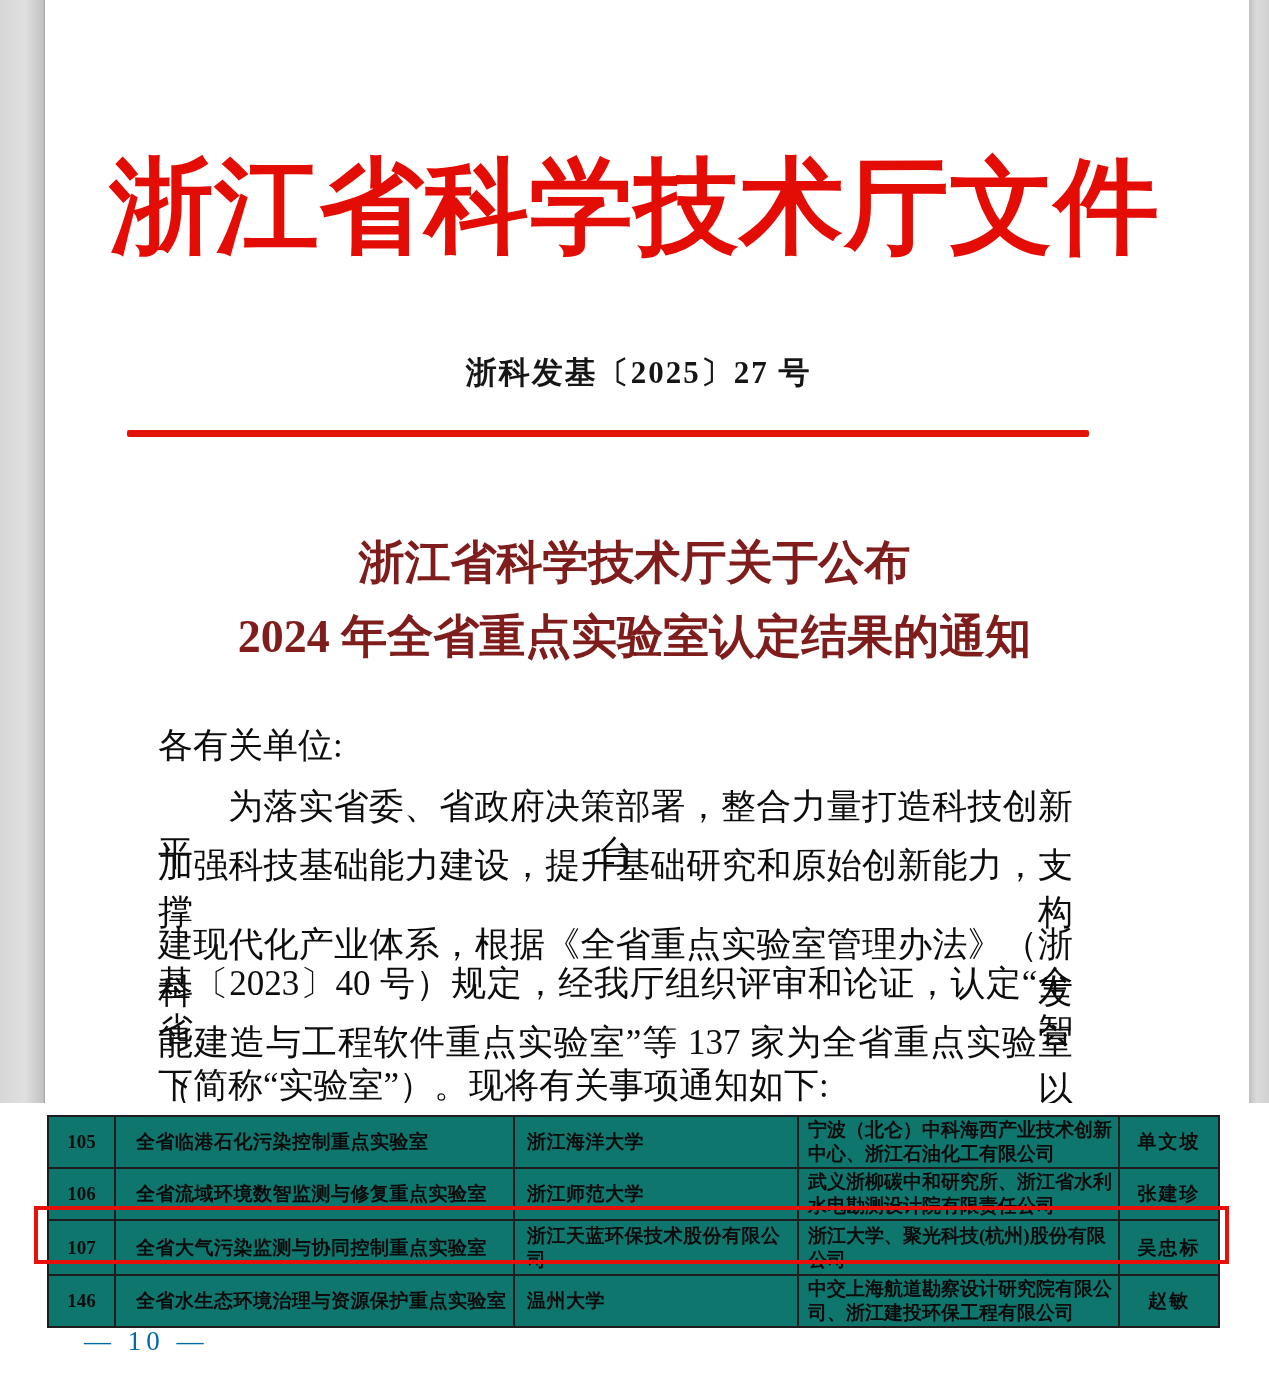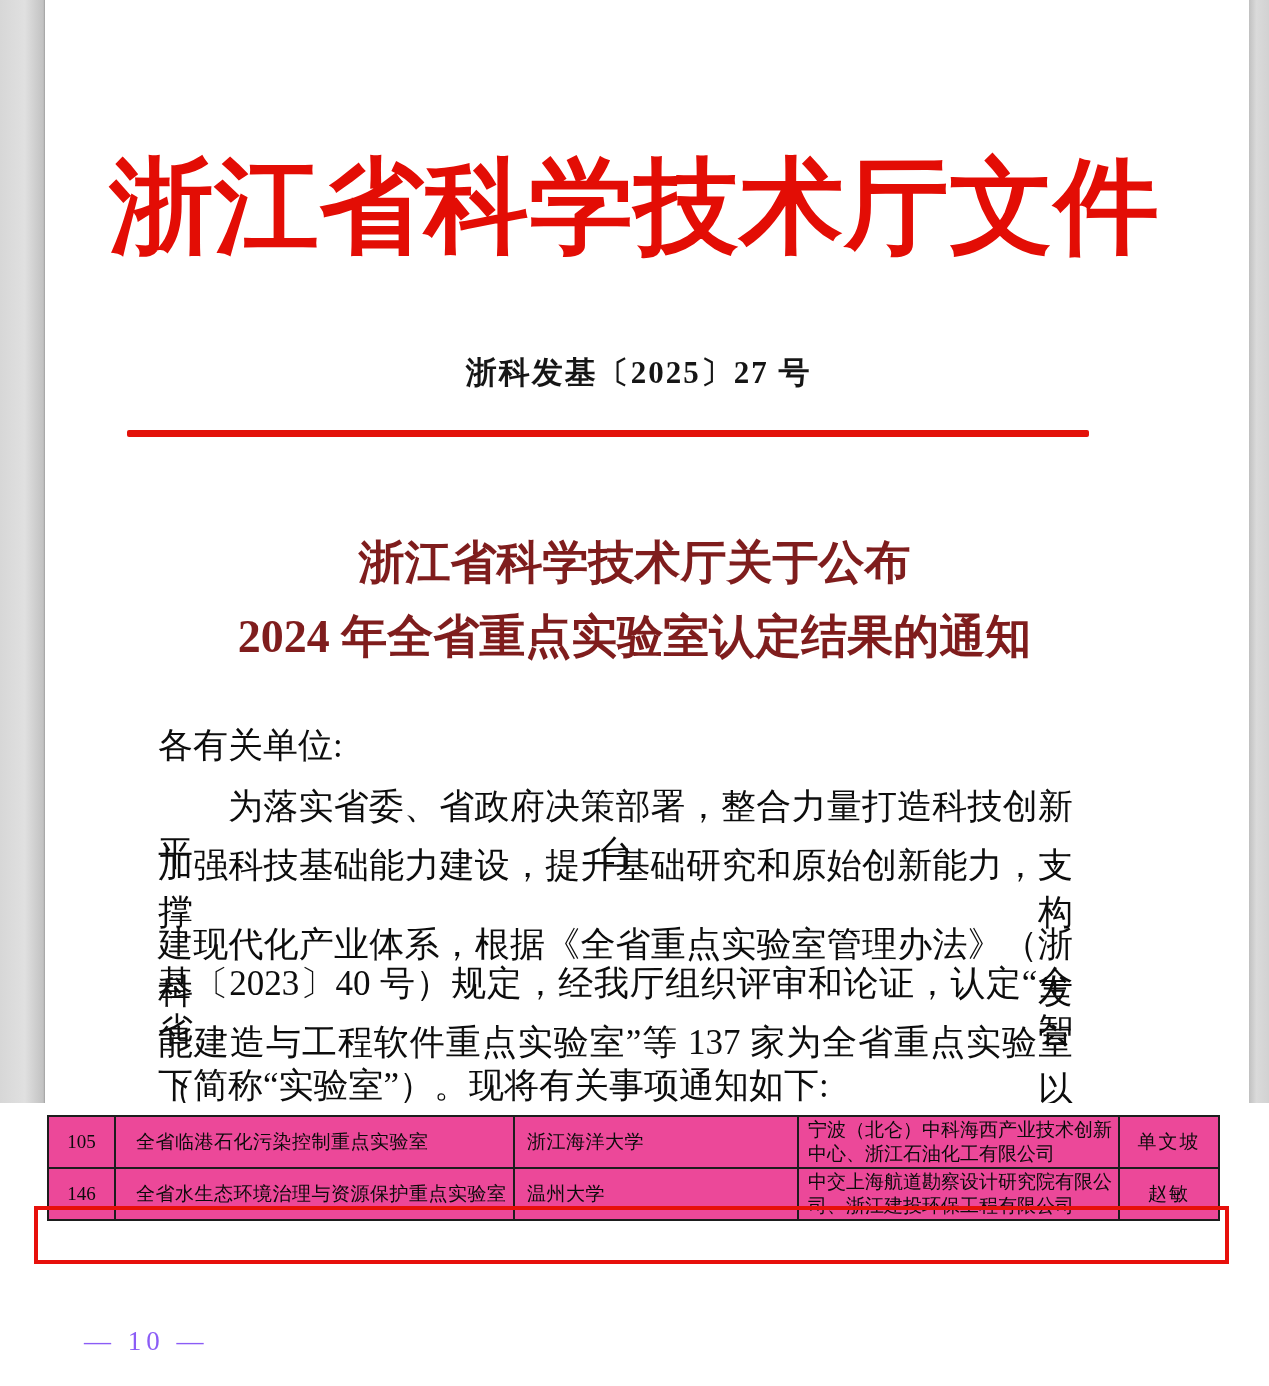--- a/index.html
+++ b/index.html
@@ -67,21 +67,22 @@
   .bl-5 { top: 1062px; }
   
   .table-page {
     position: absolute; left: 0; top: 1103px; width: 1269px; height: 283px;
     background: #ffffff;
   }
   table.results {
     position: absolute; left: 47px; top: 1115px;
     border-collapse: collapse; table-layout: fixed;
     width: 1171px;
-    background: #ec4899;
+    background: #0f766e;
+    font-weight: bold;
   }
   table.results td {
     border: 2px solid #1d1d1d;
     font-size: 19px; line-height: 24px;
     vertical-align: middle;
     color: #0b0b0b;
     overflow: hidden;
   }
   col.c-no   { width: 67px; }
   col.c-lab  { width: 399px; }
@@ -99,21 +100,21 @@
   td.dir  { text-align: center; letter-spacing: 2px; }
   .highlight-box {
     position: absolute; left: 34px; top: 1206px;
     width: 1195px; height: 58px;
     border: 4px solid #e7100b;
     z-index: 6;
     pointer-events: none;
   }
   .page-number {
     position: absolute; left: 84px; top: 1326px;
-    font-size: 27px; color: #8b5cf6; letter-spacing: 5px;
+    font-size: 27px; color: #0369a1; letter-spacing: 5px;
     white-space: nowrap;
   }
 </style>
 </head>
 <body>
 
 <div class="bg-left"></div>
 <div class="bg-right"></div>
 
 <div class="doc-page"></div>
@@ -144,20 +145,34 @@
       <col class="c-dir">
   </colgroup>
   <tbody>
     <tr class="r-0">
       <td class="num">105</td>
       <td class="lab">全省临港石化污染控制重点实验室</td>
       <td class="inst">浙江海洋大学</td>
       <td class="part">宁波（北仑）中科海西产业技术创新中心、浙江石油化工有限公司</td>
       <td class="dir">单文坡</td>
     </tr>
+    <tr class="r-1">
+      <td class="num">106</td>
+      <td class="lab">全省流域环境数智监测与修复重点实验室</td>
+      <td class="inst">浙江师范大学</td>
+      <td class="part">武义浙柳碳中和研究所、浙江省水利水电勘测设计院有限责任公司</td>
+      <td class="dir">张建珍</td>
+    </tr>
+    <tr class="r-2">
+      <td class="num">107</td>
+      <td class="lab">全省大气污染监测与协同控制重点实验室</td>
+      <td class="inst">浙江天蓝环保技术股份有限公司</td>
+      <td class="part">浙江大学、聚光科技(杭州)股份有限公司</td>
+      <td class="dir">吴忠标</td>
+    </tr>
     <tr class="r-3">
       <td class="num">146</td>
       <td class="lab">全省水生态环境治理与资源保护重点实验室</td>
       <td class="inst">温州大学</td>
       <td class="part">中交上海航道勘察设计研究院有限公司、浙江建投环保工程有限公司</td>
       <td class="dir">赵敏</td>
     </tr>
   </tbody>
 </table>
 

